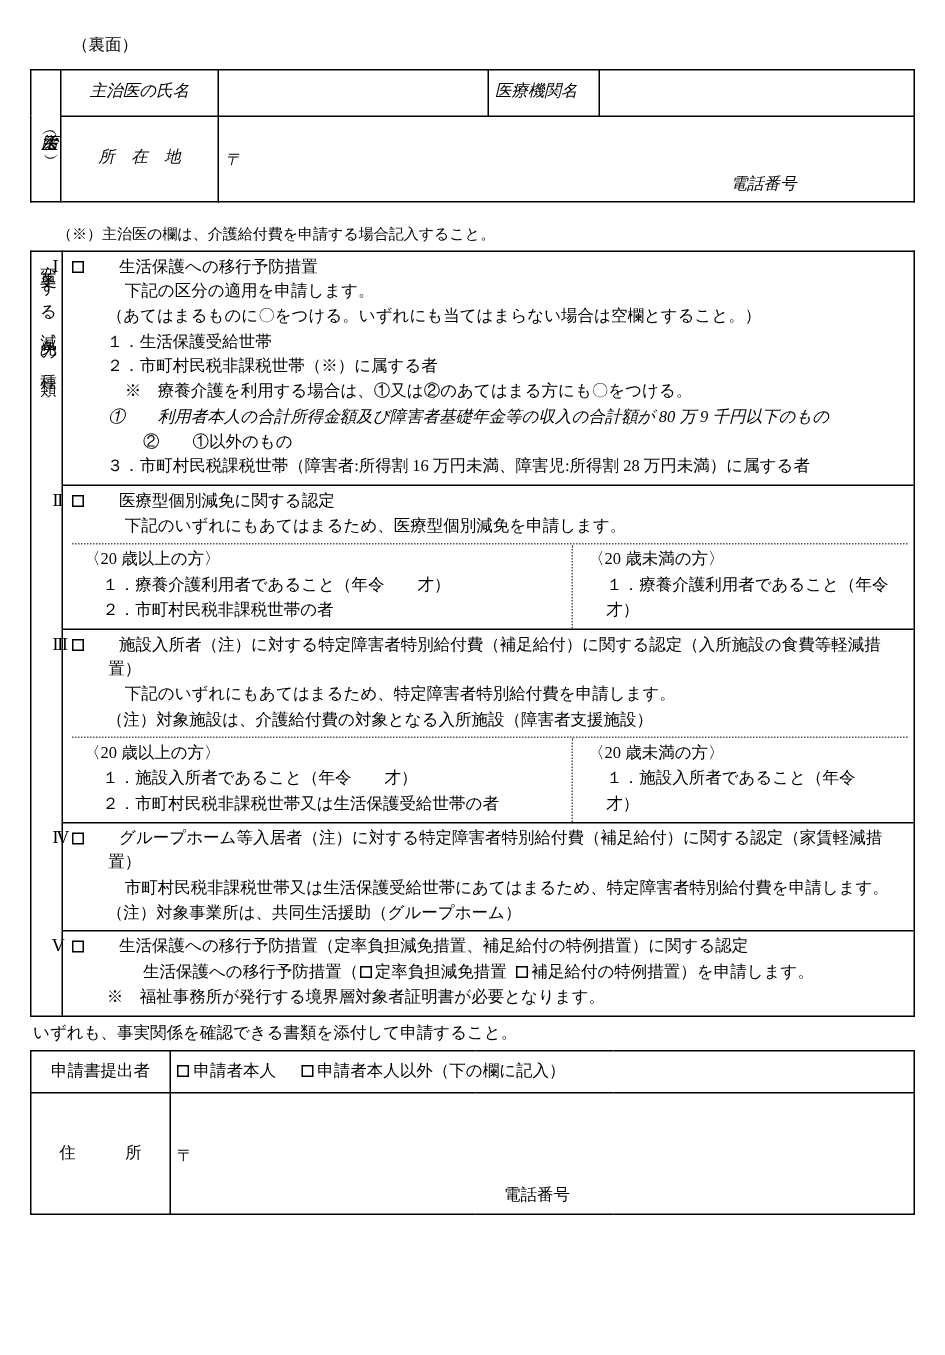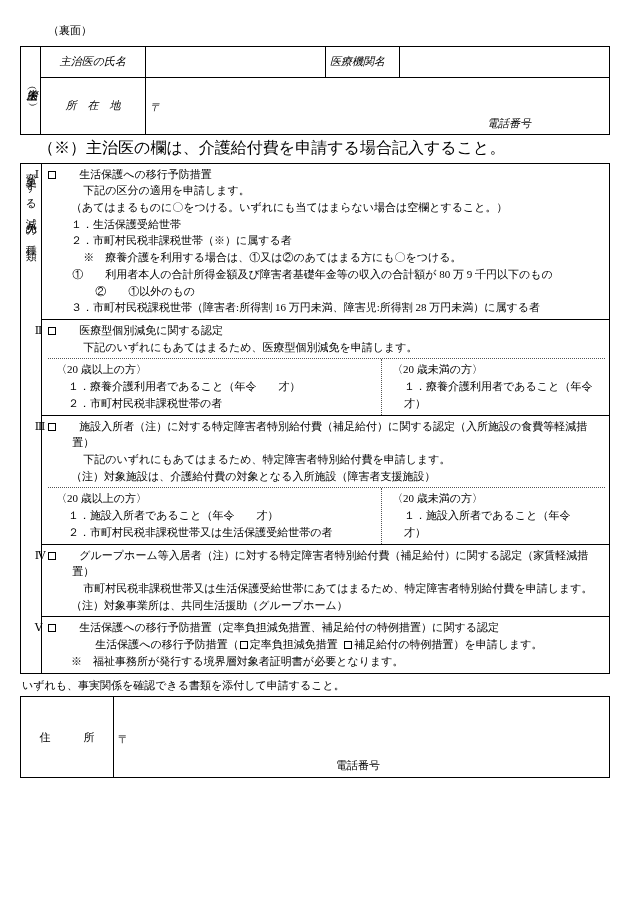--- a/index.html
+++ b/index.html
@@ -27,35 +27,35 @@
     display:inline-block;letter-spacing:1px;
   }
   .lbl-c{text-align:center;margin-top:41px;}
   .td-name{width:105px;text-align:center;height:26px;}
   .td-free{}
   .td-kikan{width:74px;text-align:left;}
   .addr-cell{height:52px;position:relative;vertical-align:top;}
   .addr-cell .yubin{display:block;padding-top:3px;font-size:11px;}
   .addr-cell .tel{position:absolute;right:78px;bottom:2px;font-size:11px;}
 
-  .notebelow{padding-left:18px;font-size:16px;margin:1px 0 3px;}
+  .notebelow{padding-left:18px;font-size:10px;margin:14px 0 3px;}
 
   
   .mainframe{width:590px;border:1px solid #000;border-collapse:collapse;table-layout:fixed;}
   .mainframe>tbody>tr>td{border:1px solid #000;padding:0;vertical-align:top;}
   .side{width:20px;text-align:center;vertical-align:middle;padding:0;}
   .side span{writing-mode:vertical-rl;text-orientation:upright;letter-spacing:5px;font-size:11px;}
 
   .sec{border-bottom:1px solid #000;padding:2px 4px 3px 6px;}
   .sec:last-child{border-bottom:none;}
   .sec p{margin:0;font-size:11px;line-height:1.52;}
   .i2{padding-left:2.1em;}
   .i3{padding-left:3.2em;}
   .i4{padding-left:4.3em;}
-  .hang2{padding-left:4.4em;text-indent:-2.2em;}
+  .hang2{padding-left:4.4em;text-indent:-2.2em;font-style:italic;}
   .hang3{padding-left:2.2em;text-indent:-2.2em;}
 
   .cb{display:inline-block;width:8px;height:8px;border:1px solid #000;
       vertical-align:-1px;margin-right:3px;box-sizing:border-box;}
   .cbi{display:inline-block;width:8px;height:8px;border:1px solid #000;
        vertical-align:-1px;margin:0 2px 0 1px;box-sizing:border-box;}
   .rn{display:inline-block;min-width:1.35em;}
 
   
   .split{border-top:1px dotted #555;display:flex;width:100%;}
@@ -197,20 +197,28 @@
 
   <table class="tbl2">
     <colgroup>
       <col style="width:93px">
         <col style="width:203px">
       <col style="width:92px">
         <col>
     </colgroup>
     <tbody>
       <tr>
+        <td class="c-lbl">申請書提出者</td>
+        <td colspan="3">
+          <span class="cb"></span><span>申請者本人</span>
+          &nbsp;&nbsp;&nbsp;&nbsp;
+          <span class="cb"></span><span>申請者本人以外</span><span>（下の欄に記入）</span>
+        </td>
+      </tr>
+      <tr>
         <td class="c-lbl">住　　　所</td>
         <td class="addr2" colspan="3">
           <span class="yubin">〒</span>
           <span class="tel">電話番号</span>
         </td>
       </tr>
     </tbody>
   </table>
 
 </div>

